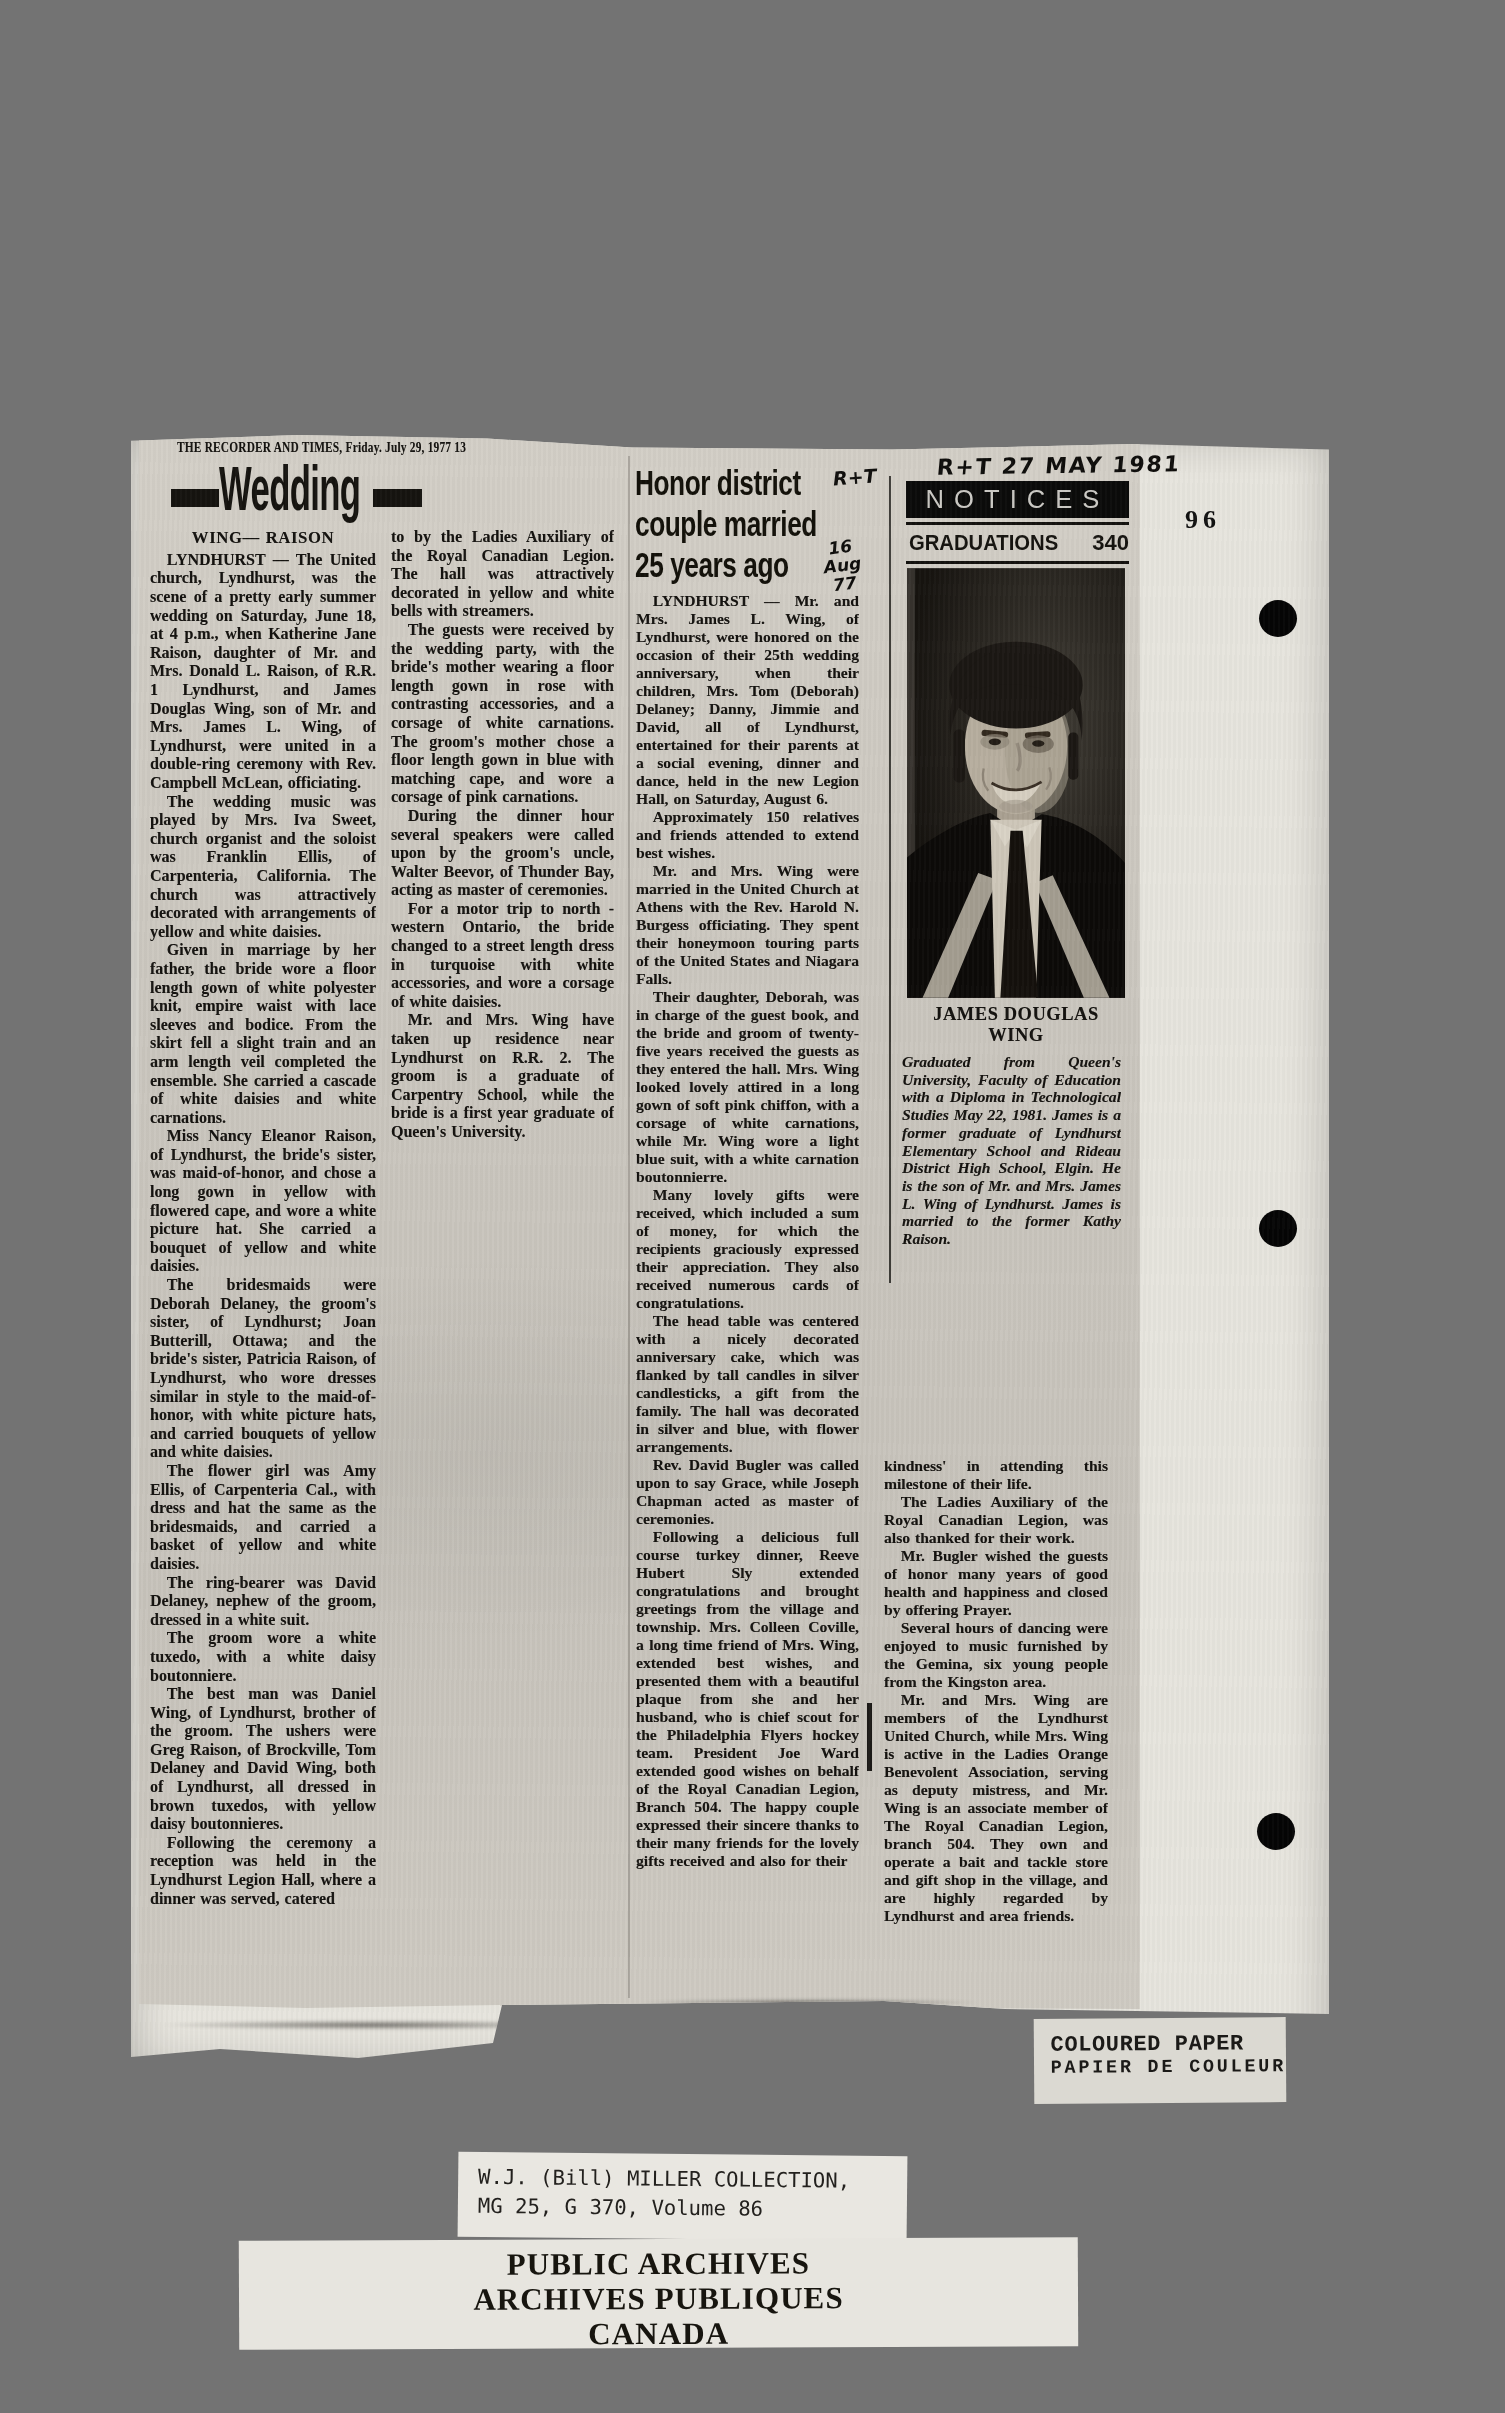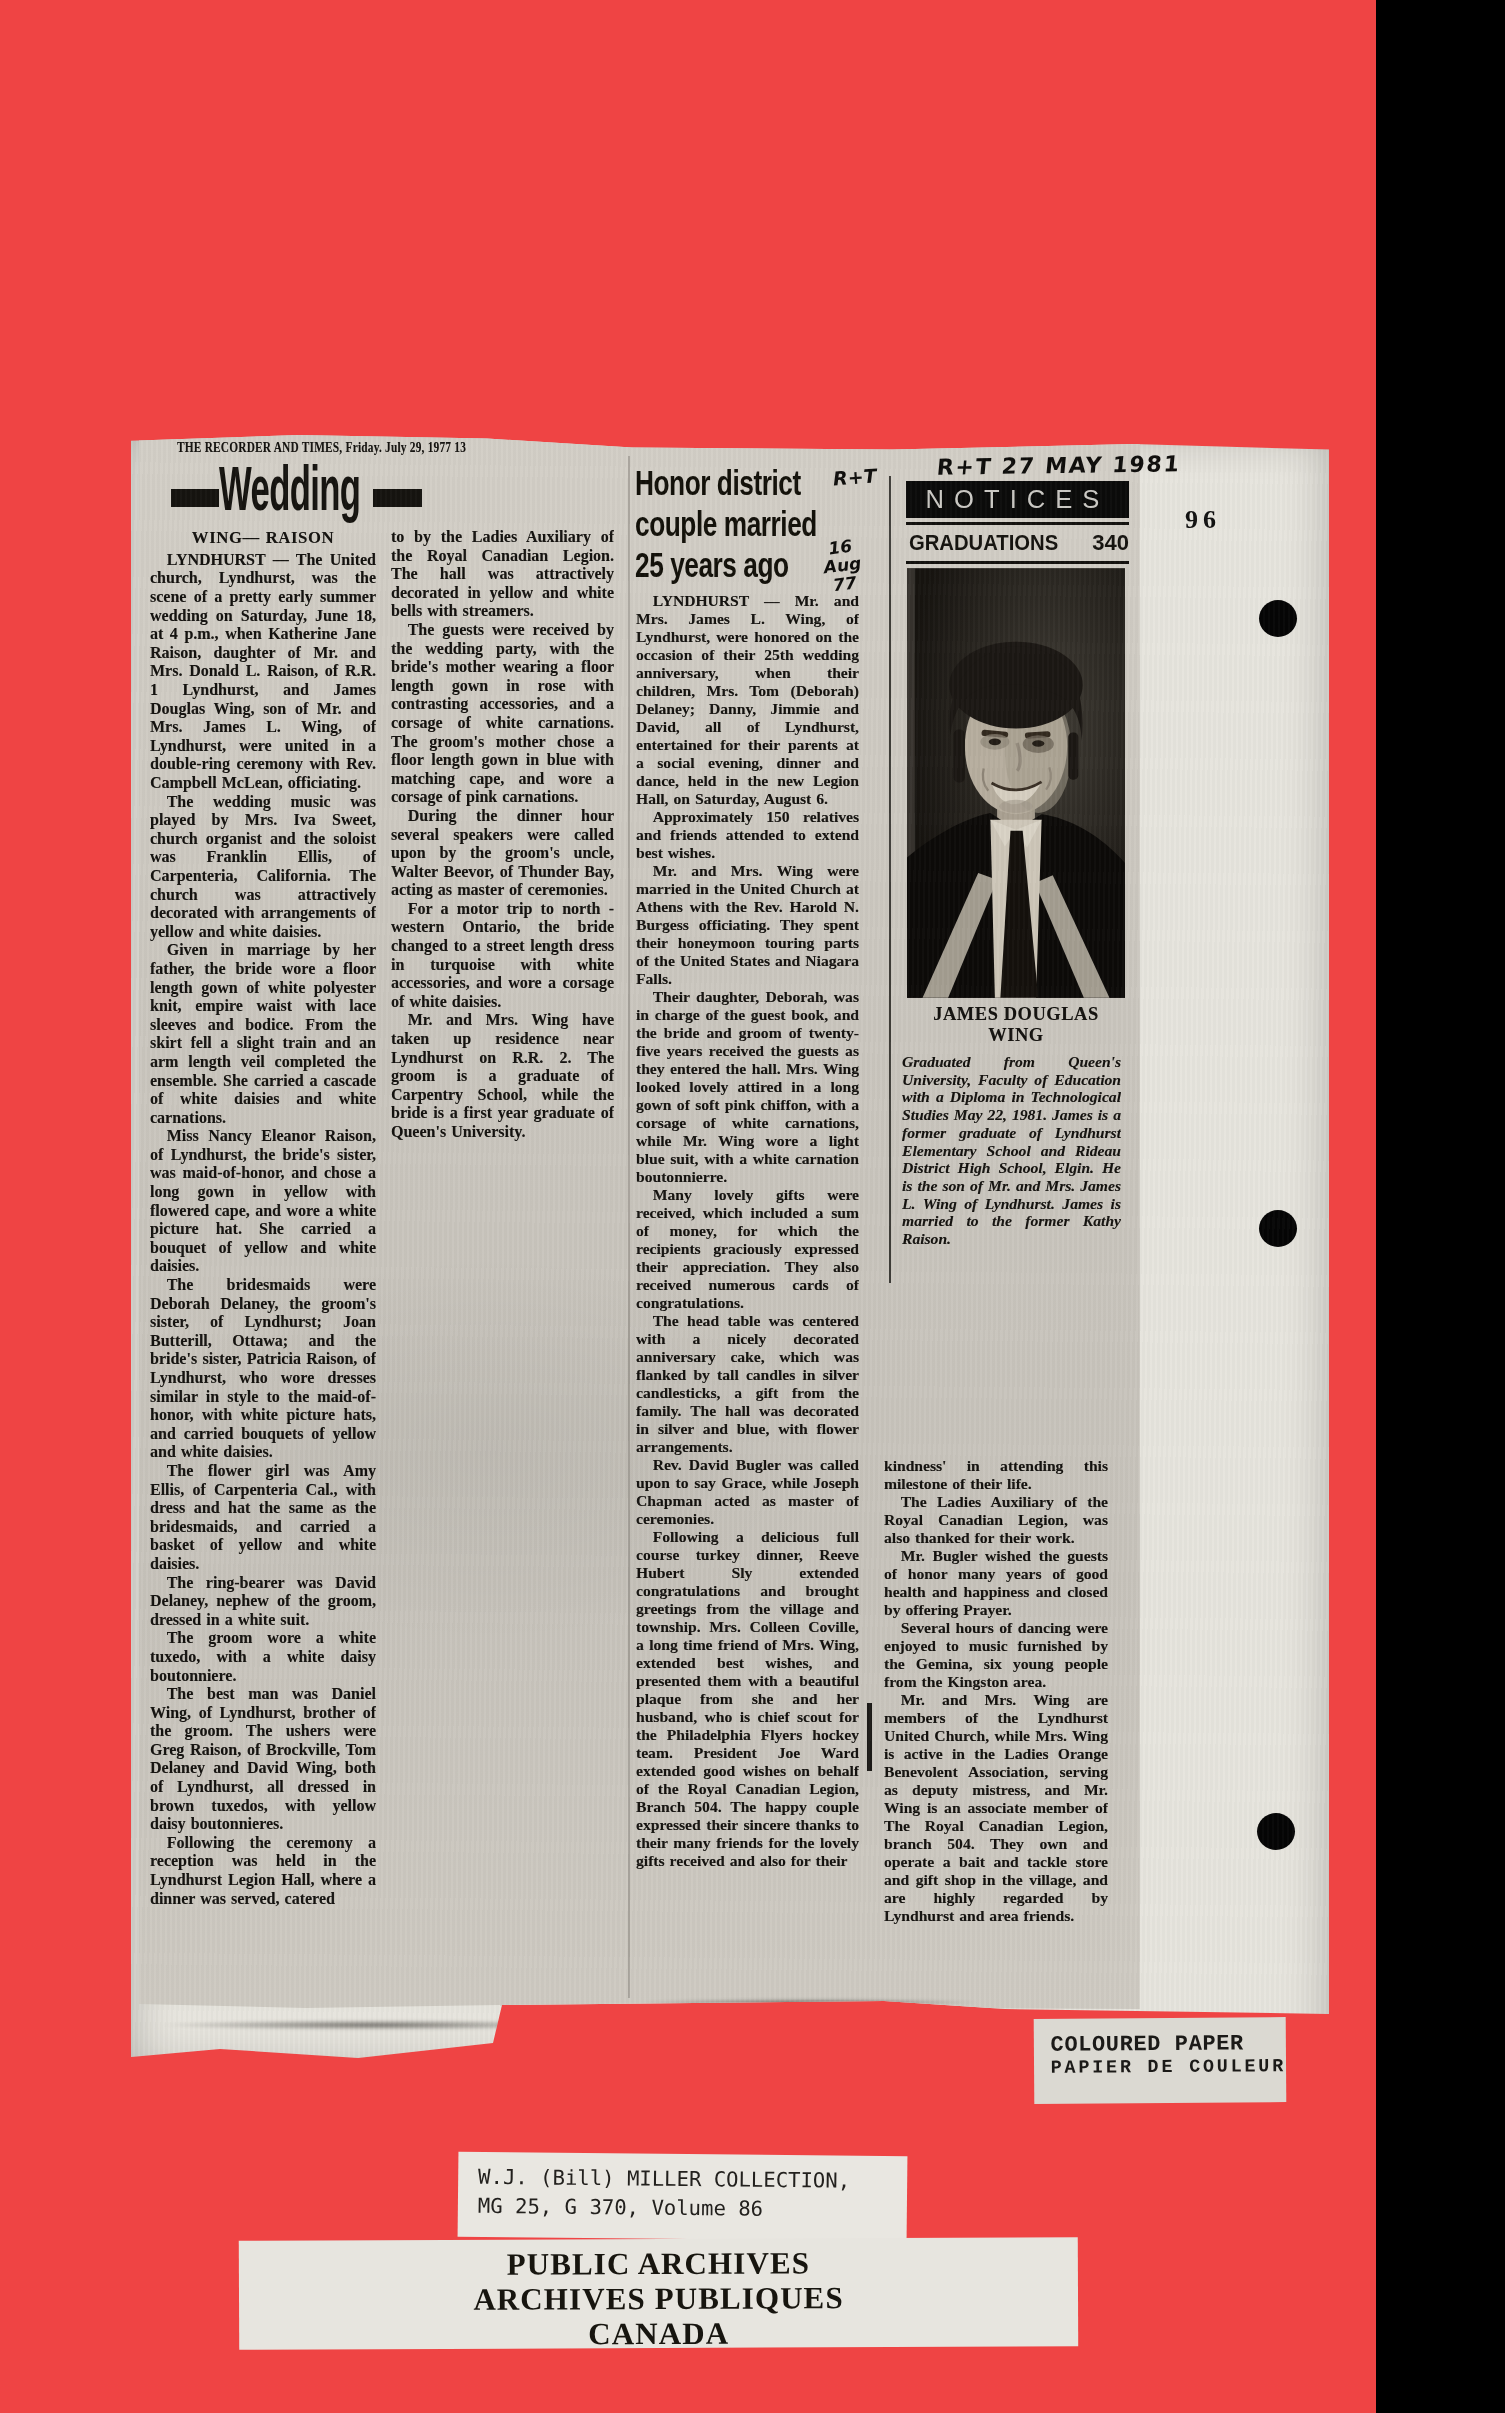--- a/index.html
+++ b/index.html
@@ -1,16 +1,16 @@
 <!DOCTYPE html>
 <html style="font-size:9px"><head>
 <meta charset="utf-8">
 <style>
   html,body{margin:0;padding:0;background:#000;}
-  #scan{position:relative;width:1376px;height:2413px;background:#ef4444;overflow:hidden;
+  #scan{position:relative;width:1505px;height:2413px;background:#737373;overflow:hidden;
         font-family:"Liberation Serif",serif;}
   .abs{position:absolute;}
   
   #paper{position:absolute;left:131px;top:434px;width:1198px;height:1636px;background:#e6e4dd;
     clip-path:polygon(0px 6.7px,167px 1.1px,356px 4.5px,501px 13.4px,761px 15.6px,1002px 10px,1198px 15.6px,
       1198px 1580px,1005px 1577px,874px 1575px,753px 1567px,371px 1571px,362px 1609px,
       227px 1624px,89px 1615px,0px 1623px);
     box-shadow:inset 0 0 45px rgba(0,0,0,.22);}
   #paper::after{content:"";position:absolute;inset:0;pointer-events:none;
     background:repeating-linear-gradient(91deg,rgba(255,255,255,.025) 0 2.2px,rgba(0,0,0,.02) 2.2px 5px),

